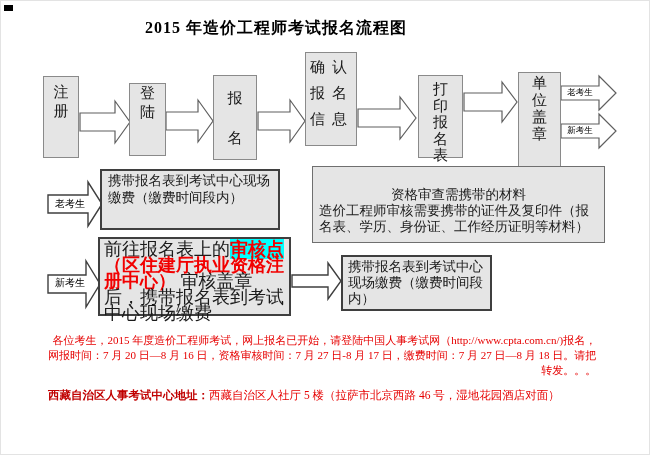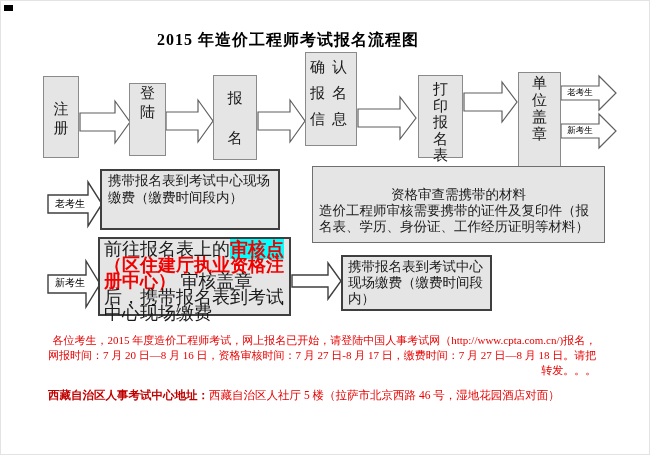--- a/index.html
+++ b/index.html
@@ -3,31 +3,31 @@
 <meta charset="utf-8">
 <style>
   html,body{margin:0;padding:0;background:#ffffff;}
   .stage{
     position:relative;width:650px;height:455px;background:#fff;overflow:hidden;
     font-family:"Liberation Serif","DejaVu Serif",serif;color:#1a1a1a;
     box-shadow:inset 0 0 0 1px #e3e3e3;
   }
   .corner-mark{position:absolute;left:4px;top:5px;width:9px;height:6px;background:#000;}
   .title{
-    position:absolute;left:145px;top:18px;margin:12px;font-size:16px;font-weight:bold;
+    position:absolute;left:145px;top:18px;margin:0;font-size:16px;font-weight:bold;
     letter-spacing:1px;white-space:nowrap;color:#000;
   }
   svg.arrows{position:absolute;left:0;top:0;}
   svg.arrows .a1{fill:#fff;stroke:#5f5f5f;stroke-width:1.2;}
   svg.arrows .a2{fill:#fff;stroke:#3f3f3f;stroke-width:1.4;}
 
   .box{position:absolute;background:#e5e5e5;box-sizing:border-box;}
   .step{border:1px solid #8a8a8a;font-size:15px;}
   .vtxt{margin:0 auto;width:16px;word-break:break-all;line-height:19px;text-align:center;}
-  .b-zhuce{left:43px;top:76px;width:36px;height:82px;padding-top:23px;}
+  .b-zhuce{left:43px;top:76px;width:36px;height:82px;padding-top:6px;}
   .b-denglu{left:129px;top:83px;width:37px;height:73px;padding-top:0;}
   .b-baoming{left:213px;top:75px;width:44px;height:85px;padding-top:2px;}
   .b-baoming .vtxt{line-height:40px;}
   .b-queren{left:305px;top:52px;width:52px;height:94px;padding:1px 0 0 4px;}
   .b-queren .vtxt{width:46px;margin:0;letter-spacing:7px;line-height:26px;text-align:left;}
   .b-dayin{left:418px;top:75px;width:45px;height:83px;padding-top:5px;}
   .b-dayin .vtxt{line-height:16.5px;}
   .b-danwei{left:518px;top:72px;width:43px;height:100px;padding-top:2px;}
   .b-danwei .vtxt{line-height:17px;}
 

